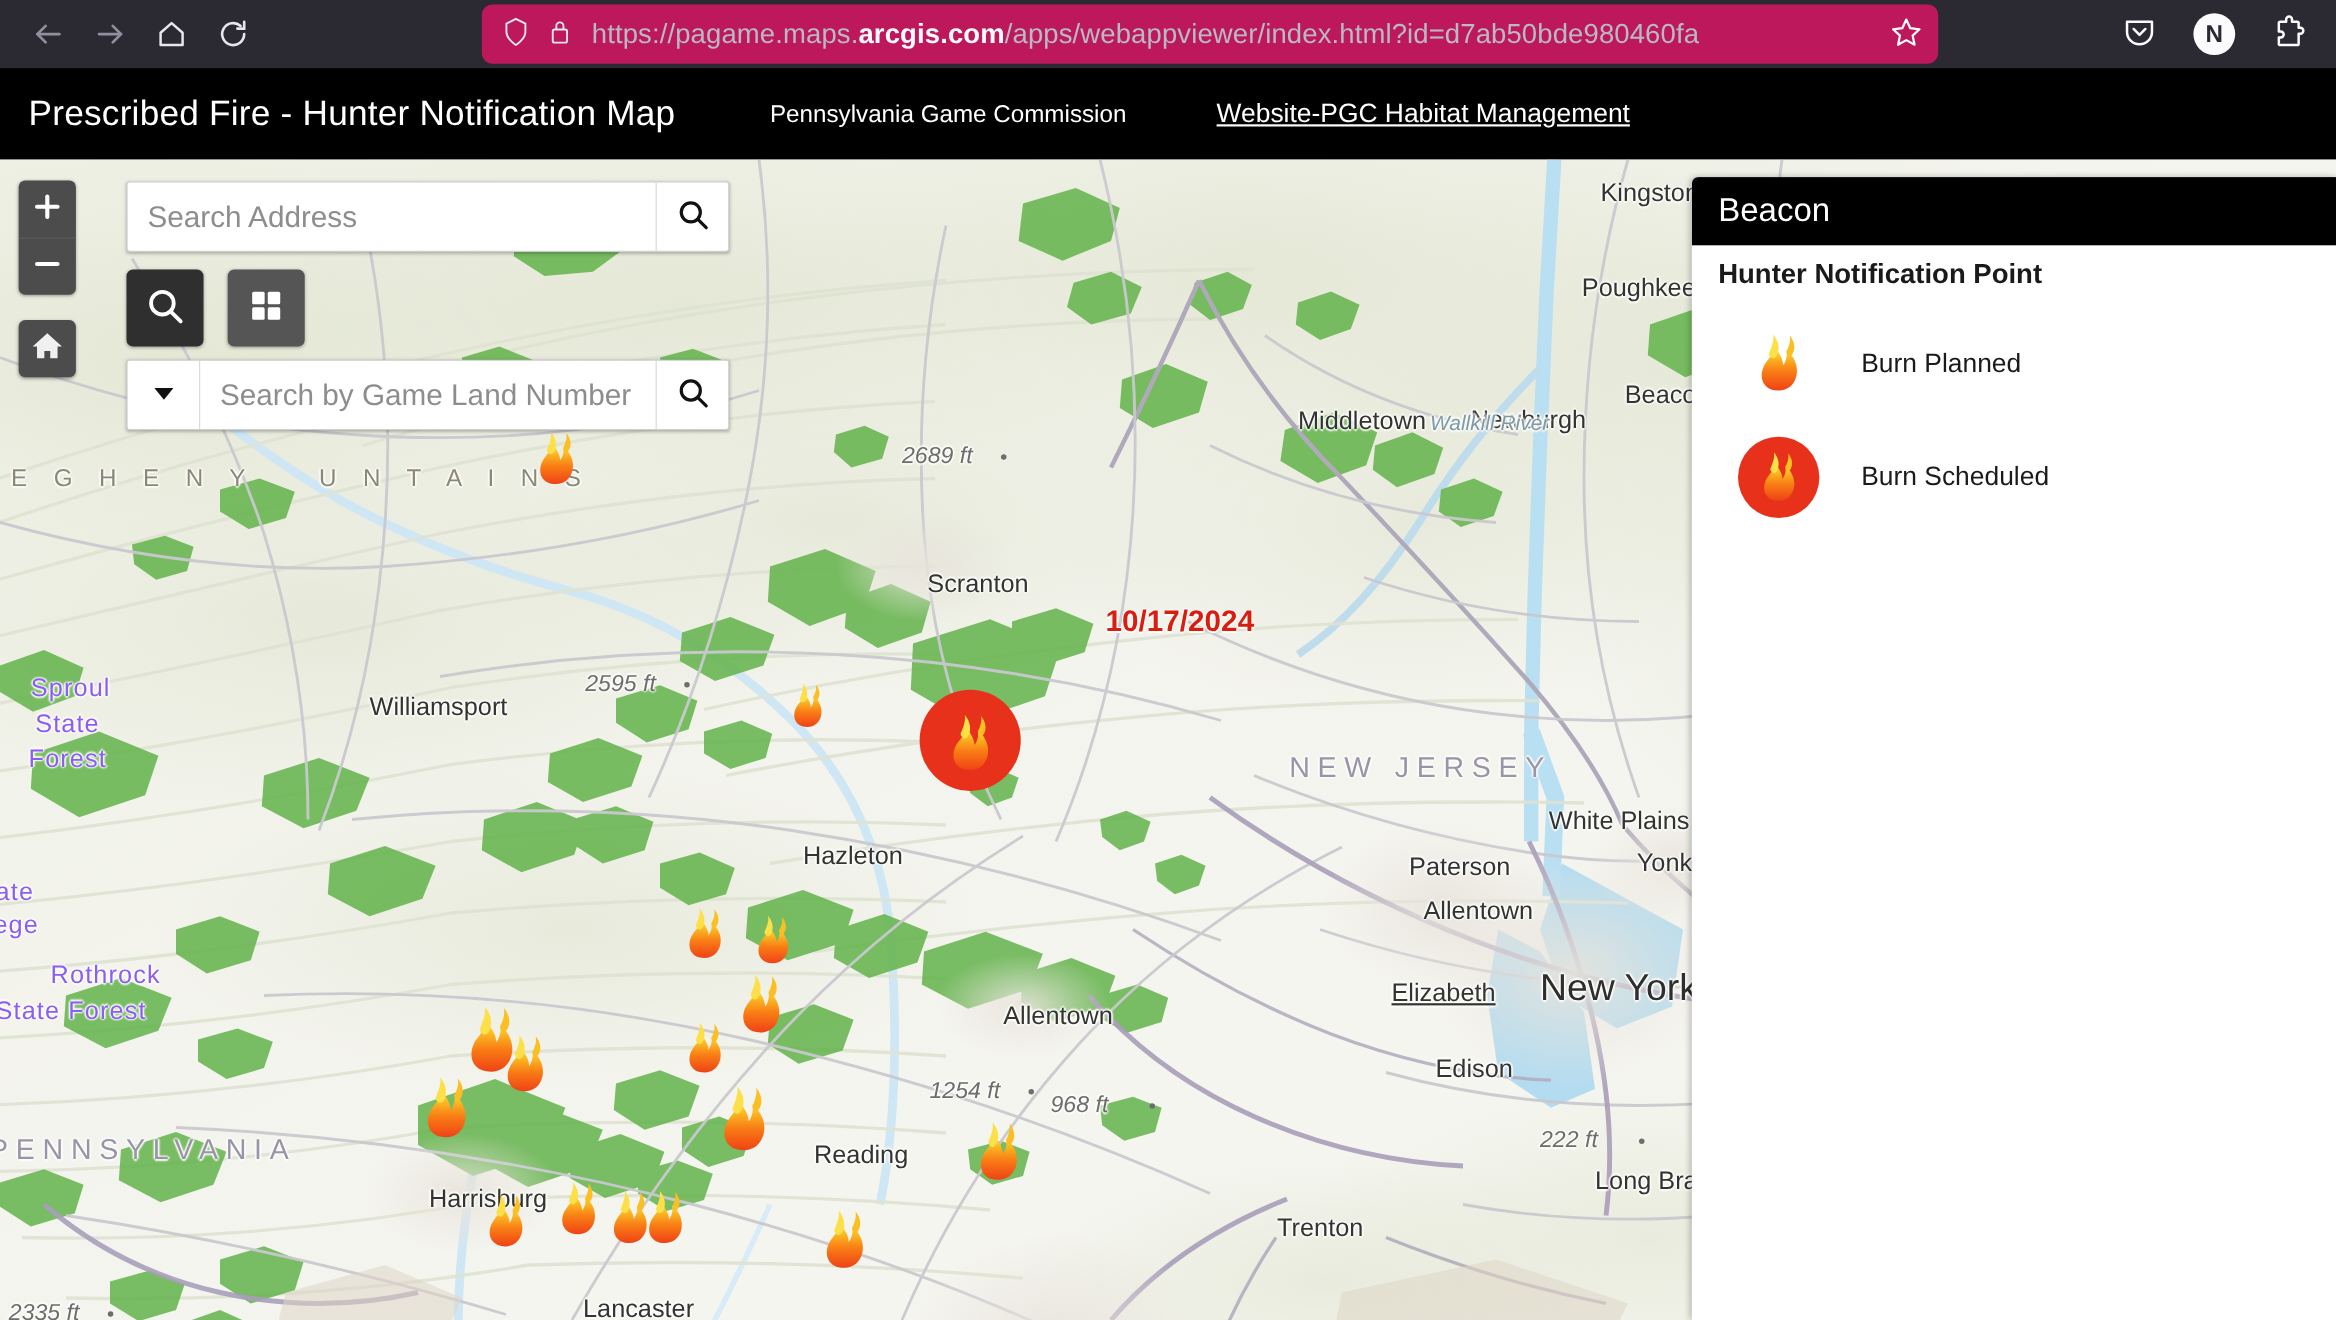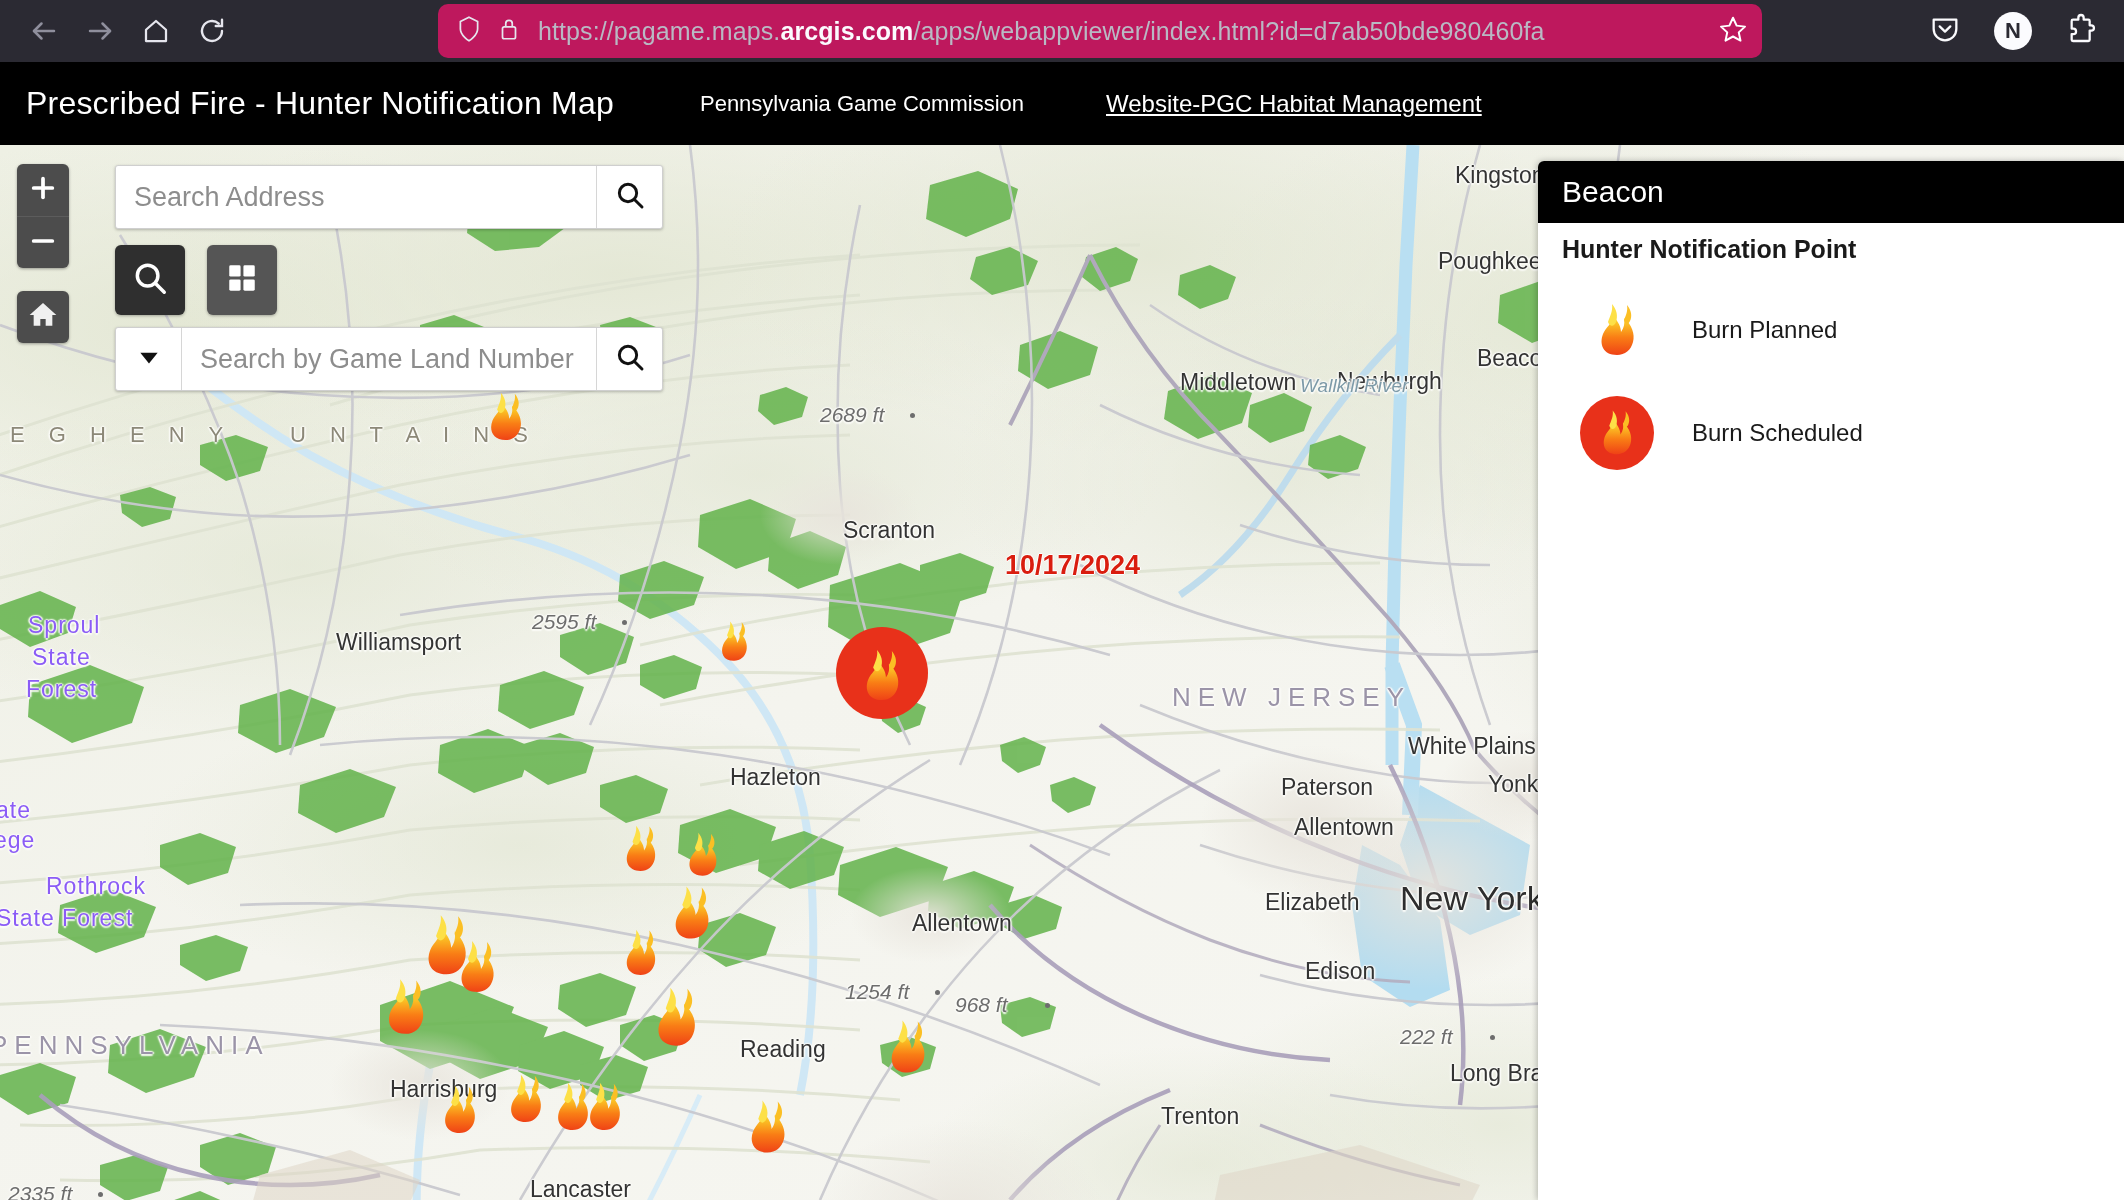--- a/index.html
+++ b/index.html
@@ -548,21 +548,21 @@
   <div id="map-labels">
       <div class="maplabel city" style="left: 1455px; top: 17px;">Kingston</div>
       <div class="maplabel city" style="left: 1438px; top: 103px;">Poughkee</div>
       <div class="maplabel city" style="left: 1477px; top: 200px;">Beacon</div>
       <div class="maplabel city" style="left: 1180px; top: 224px;">Middletown</div>
       <div class="maplabel city" style="left: 1337px; top: 223px;">Newburgh</div>
       <div class="maplabel city" style="left: 1408px; top: 588px;">White Plains</div>
       <div class="maplabel city" style="left: 1488px; top: 626px;">Yonk</div>
       <div class="maplabel city" style="left: 1281px; top: 629px;">Paterson</div>
       <div class="maplabel city" style="left: 1294px; top: 669px;">Allentown</div>
-      <div class="maplabel city" style="left: 1265px; top: 744px;">Elizabeth</div>
+      <div class="maplabel city" style="left: 1265px; top: 744px; text-decoration: underline;">Elizabeth</div>
       <div class="maplabel bigcity" style="left: 1400px; top: 734px;">New York</div>
       <div class="maplabel city" style="left: 1305px; top: 813px;">Edison</div>
       <div class="maplabel city" style="left: 1450px; top: 915px;">Long Bra</div>
       <div class="maplabel city" style="left: 1161px; top: 958px;">Trenton</div>
       <div class="maplabel city" style="left: 843px; top: 372px;">Scranton</div>
       <div class="maplabel city" style="left: 730px; top: 619px;">Hazleton</div>
       <div class="maplabel city" style="left: 912px; top: 765px;">Allentown</div>
       <div class="maplabel city" style="left: 740px; top: 891px;">Reading</div>
       <div class="maplabel city" style="left: 390px; top: 931px;">Harrisburg</div>
       <div class="maplabel city" style="left: 530px; top: 1031px;">Lancaster</div>

